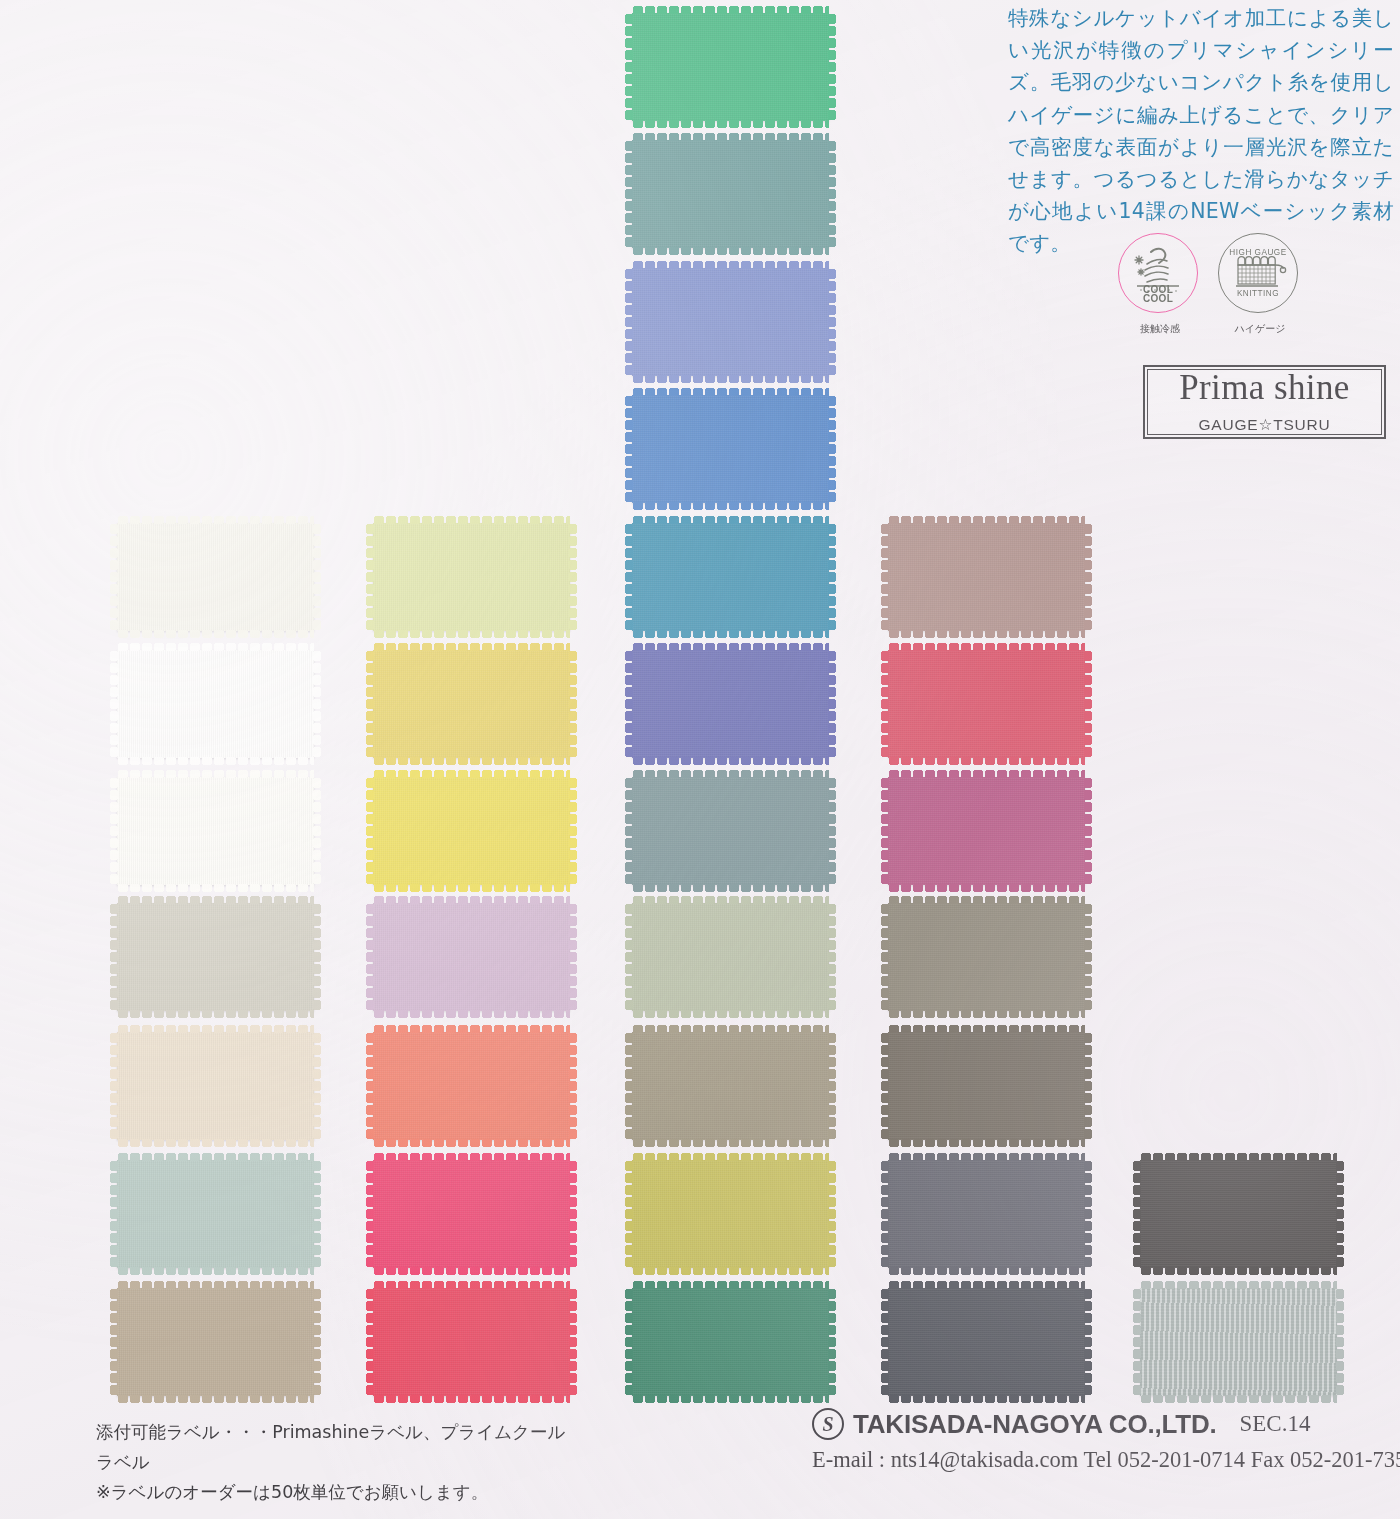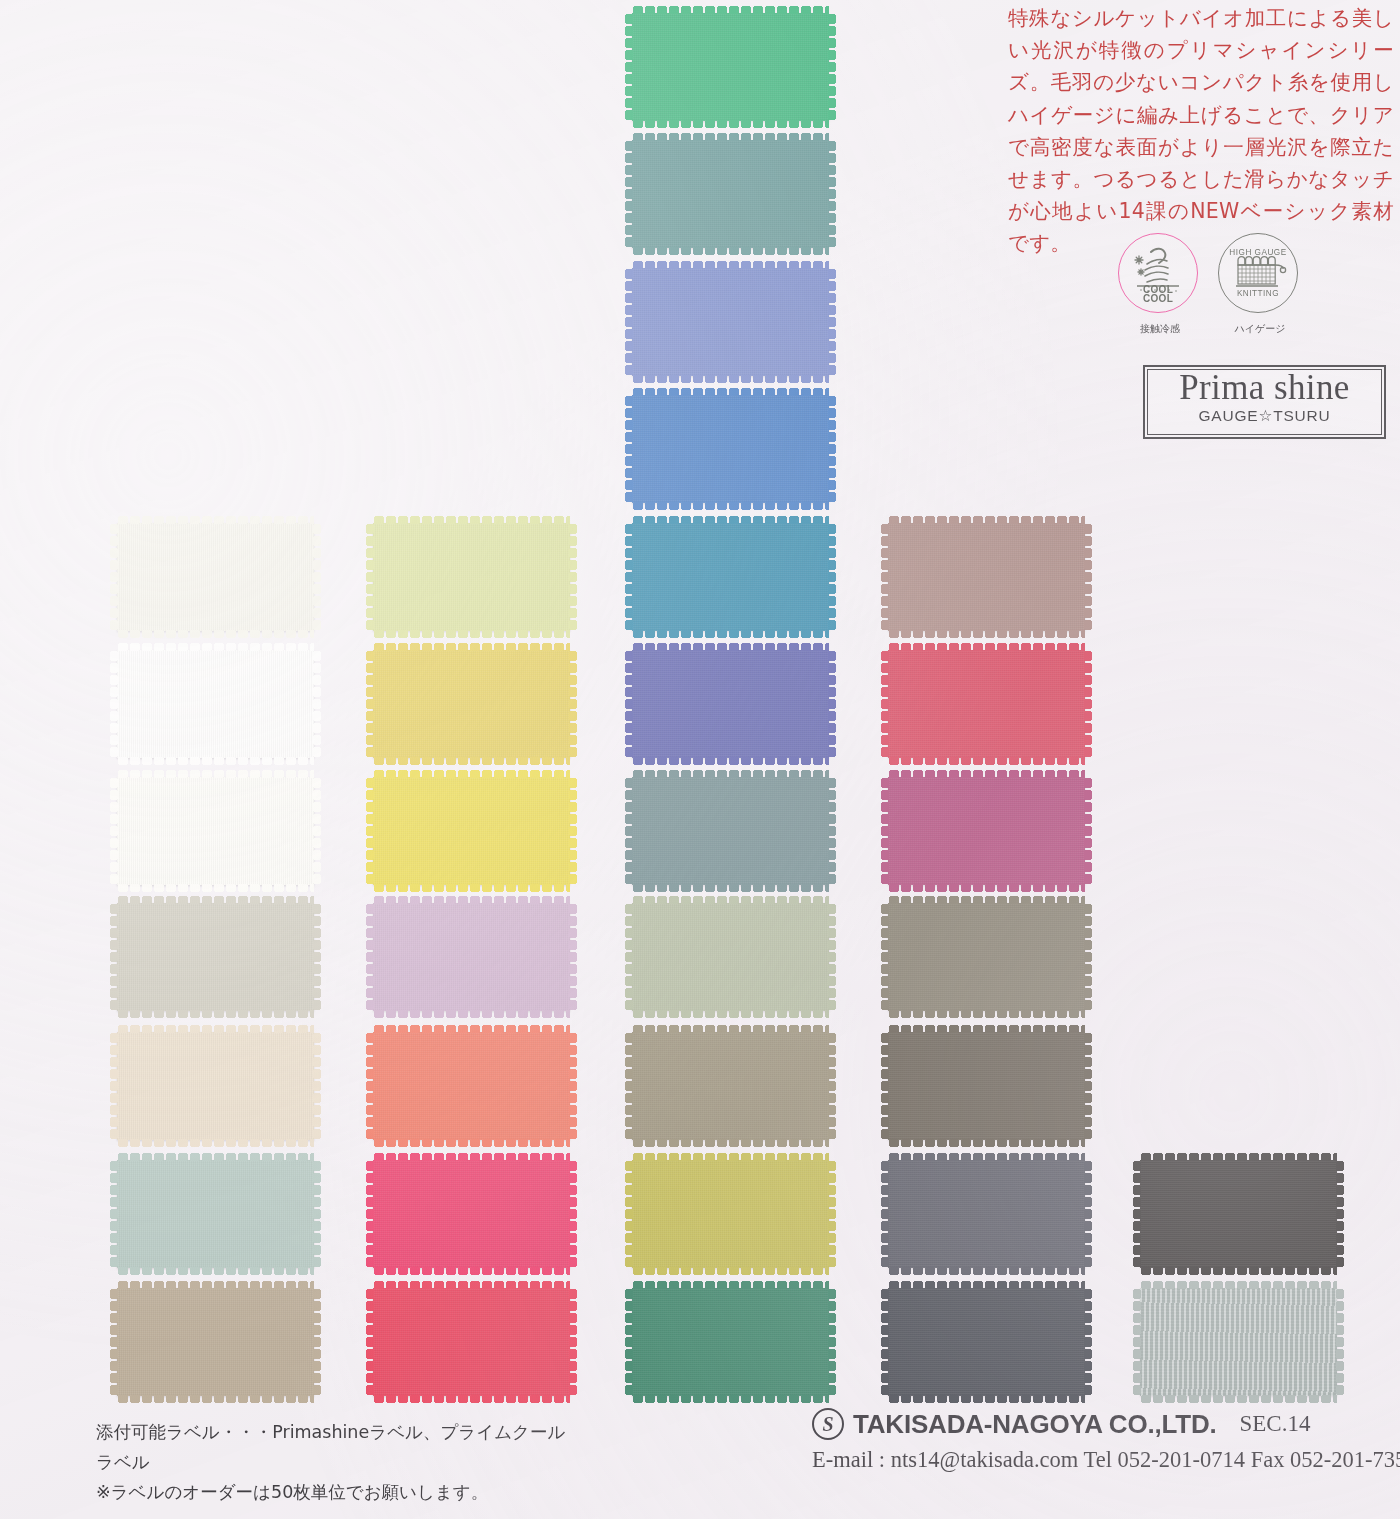--- a/index.html
+++ b/index.html
@@ -19,21 +19,21 @@
       linear-gradient(160deg, rgba(255,255,255,.30), rgba(236,230,238,.18));
     opacity:.7;
   }
 
   
   #description{
     position:absolute;left:1008px;top:2px;width:386px;
     font-family:"DejaVu Sans",sans-serif;
     font-size:20.5px;line-height:32.2px;
     letter-spacing:.2px;
-    color:#b91c1c;
+    color:#0369a1;
     text-align:justify;
   }
 
   
   #badges{
     position:absolute;left:1112px;top:233px;width:280px;height:120px;
   }
   .badge{position:absolute;top:0;width:84px;text-align:center;}
   .badge .disc{
     width:80px;height:80px;border-radius:50%;
@@ -49,21 +49,21 @@
   #badge-gauge .disc{border-color:#5d6159;}
 
   
   #brand-plate{
     position:absolute;left:1143px;top:365px;width:243px;height:74px;
     border:2.5px solid #2f2d31;background:#f4f1f4;
     box-sizing:border-box;padding:2px;
   }
   #brand-plate .inner{
     border:1px solid #2f2d31;width:100%;height:100%;box-sizing:border-box;
-    display:flex;flex-direction:column;align-items:center;justify-content:flex-start;
+    display:flex;flex-direction:column;align-items:center;justify-content:space-between;
   }
   #brand-name{
     font-family:"Liberation Serif",serif;
     font-size:35px;line-height:36px;letter-spacing:.4px;color:#201e22;
   }
   #brand-sub{
     font-family:"Liberation Sans",sans-serif;
     font-size:15.5px;letter-spacing:.8px;color:#201e22;margin-top:1px;
   }
 

